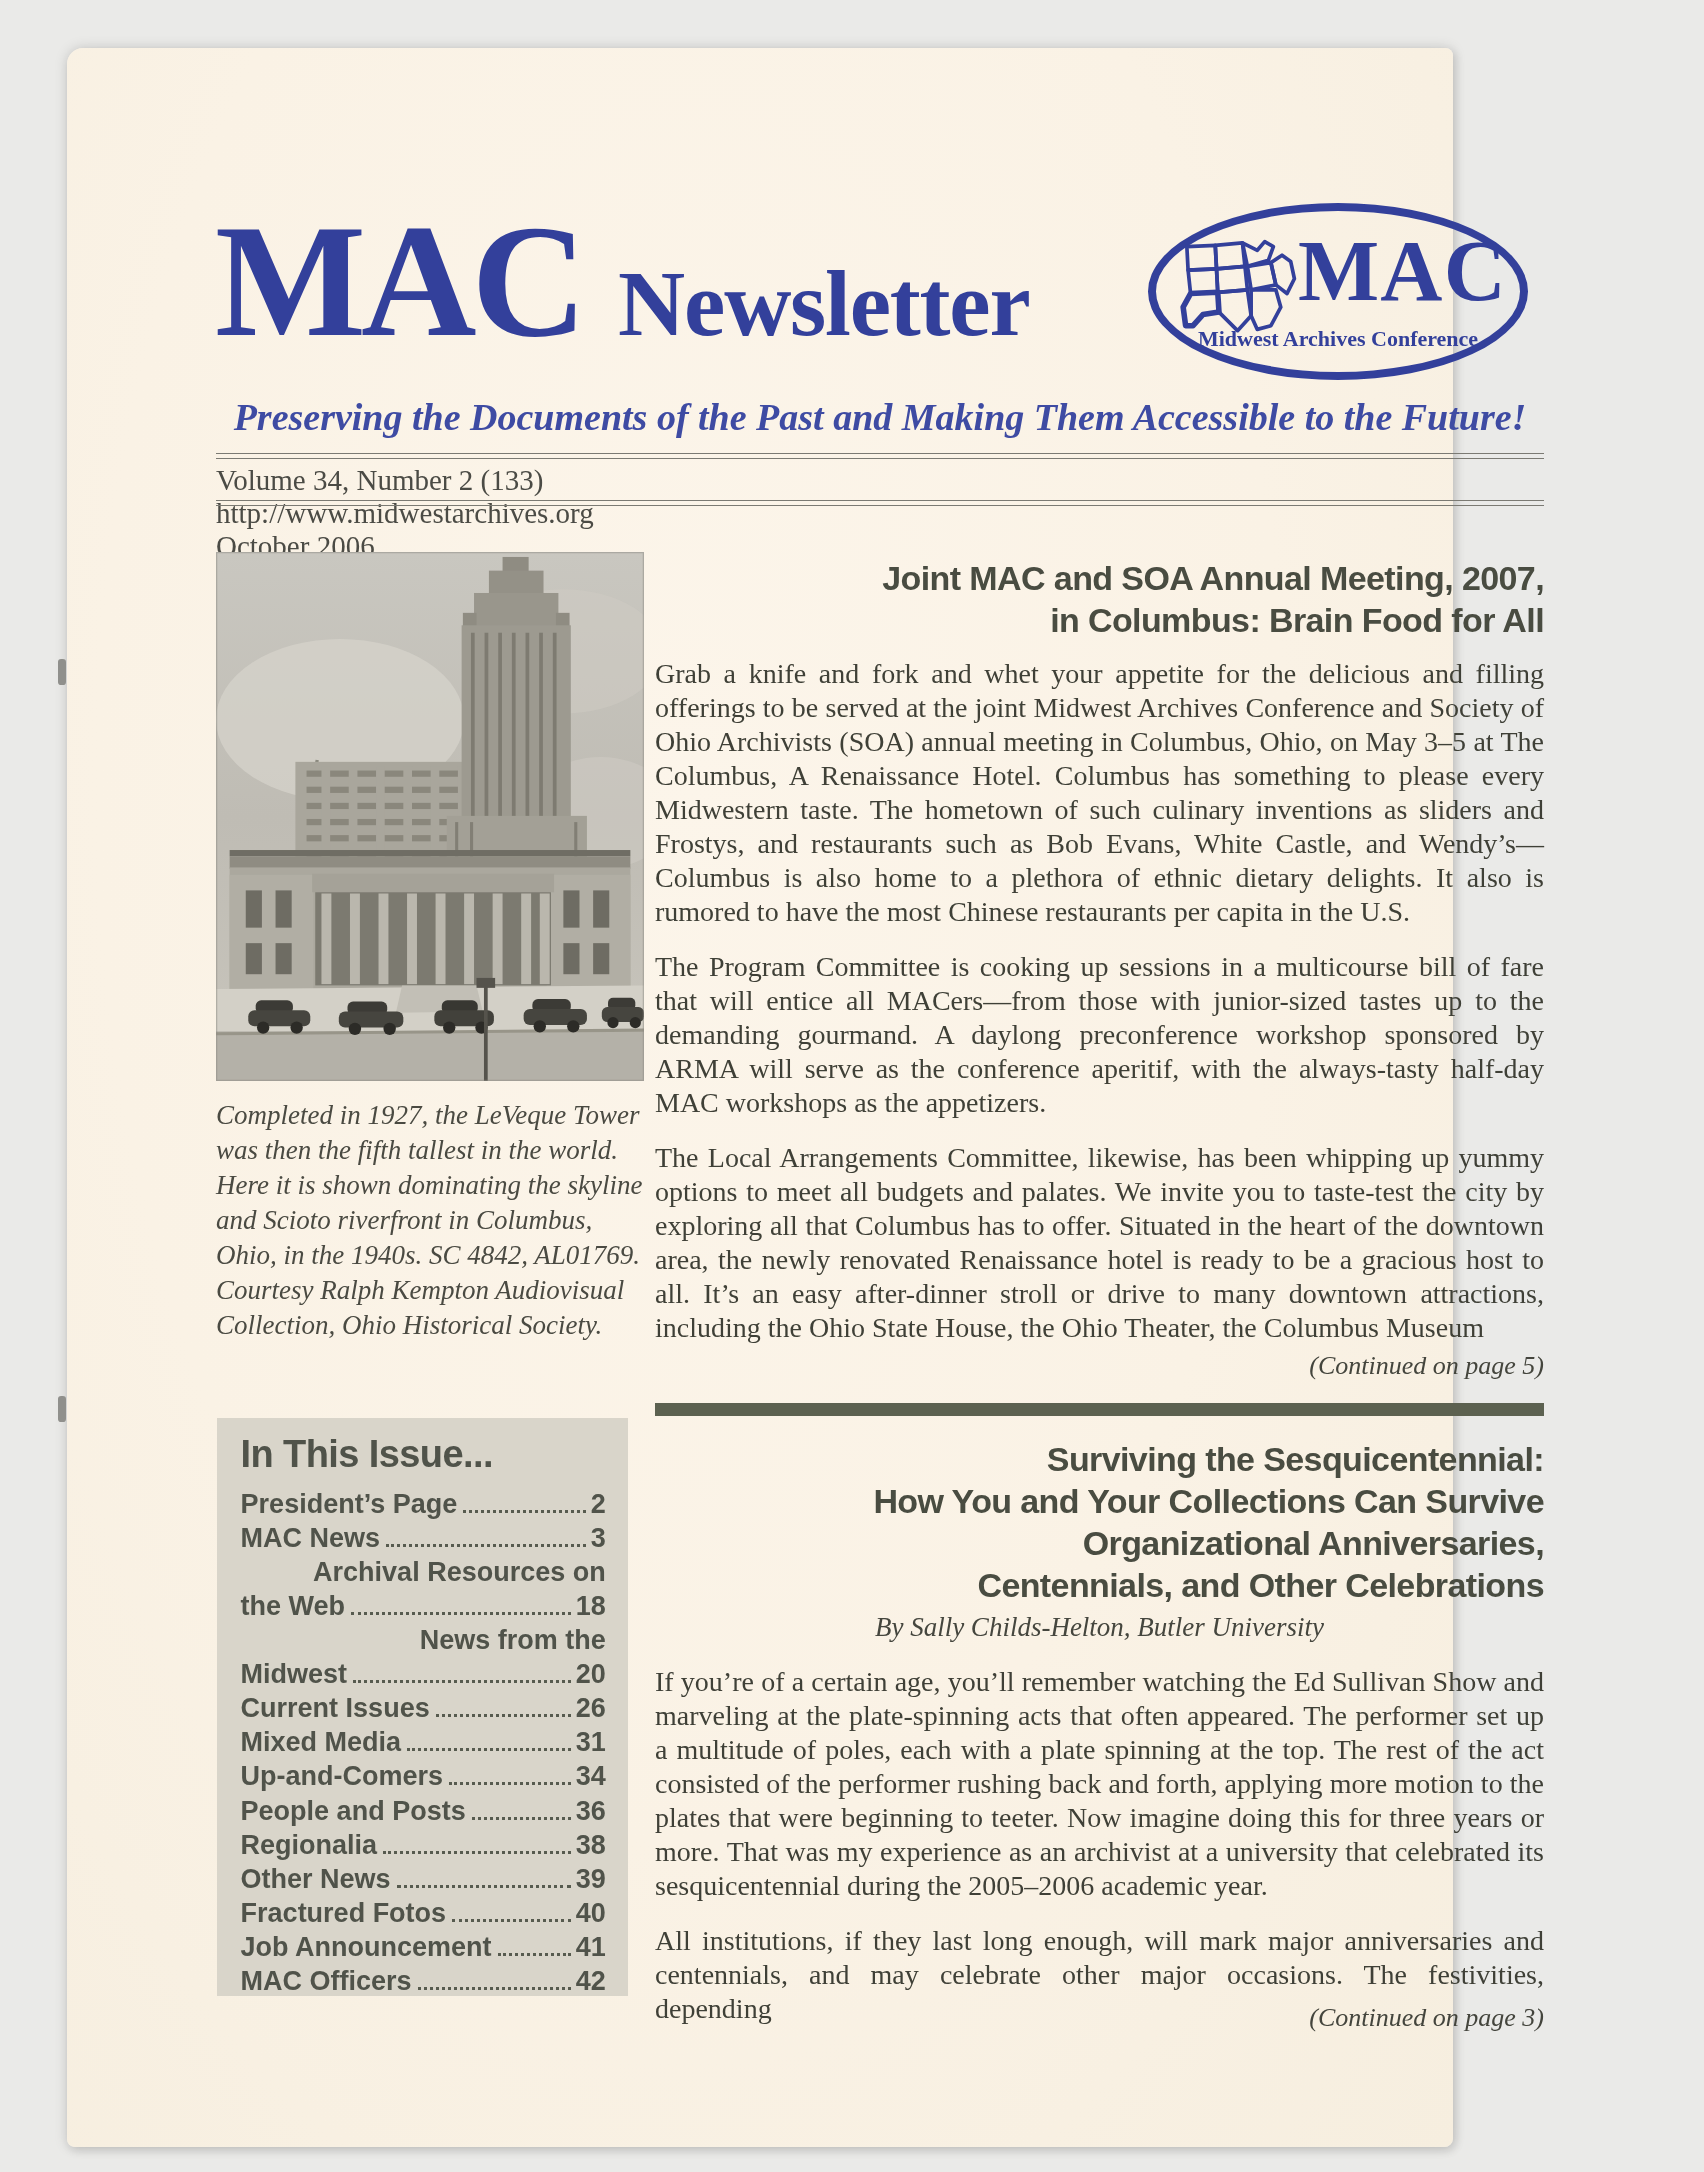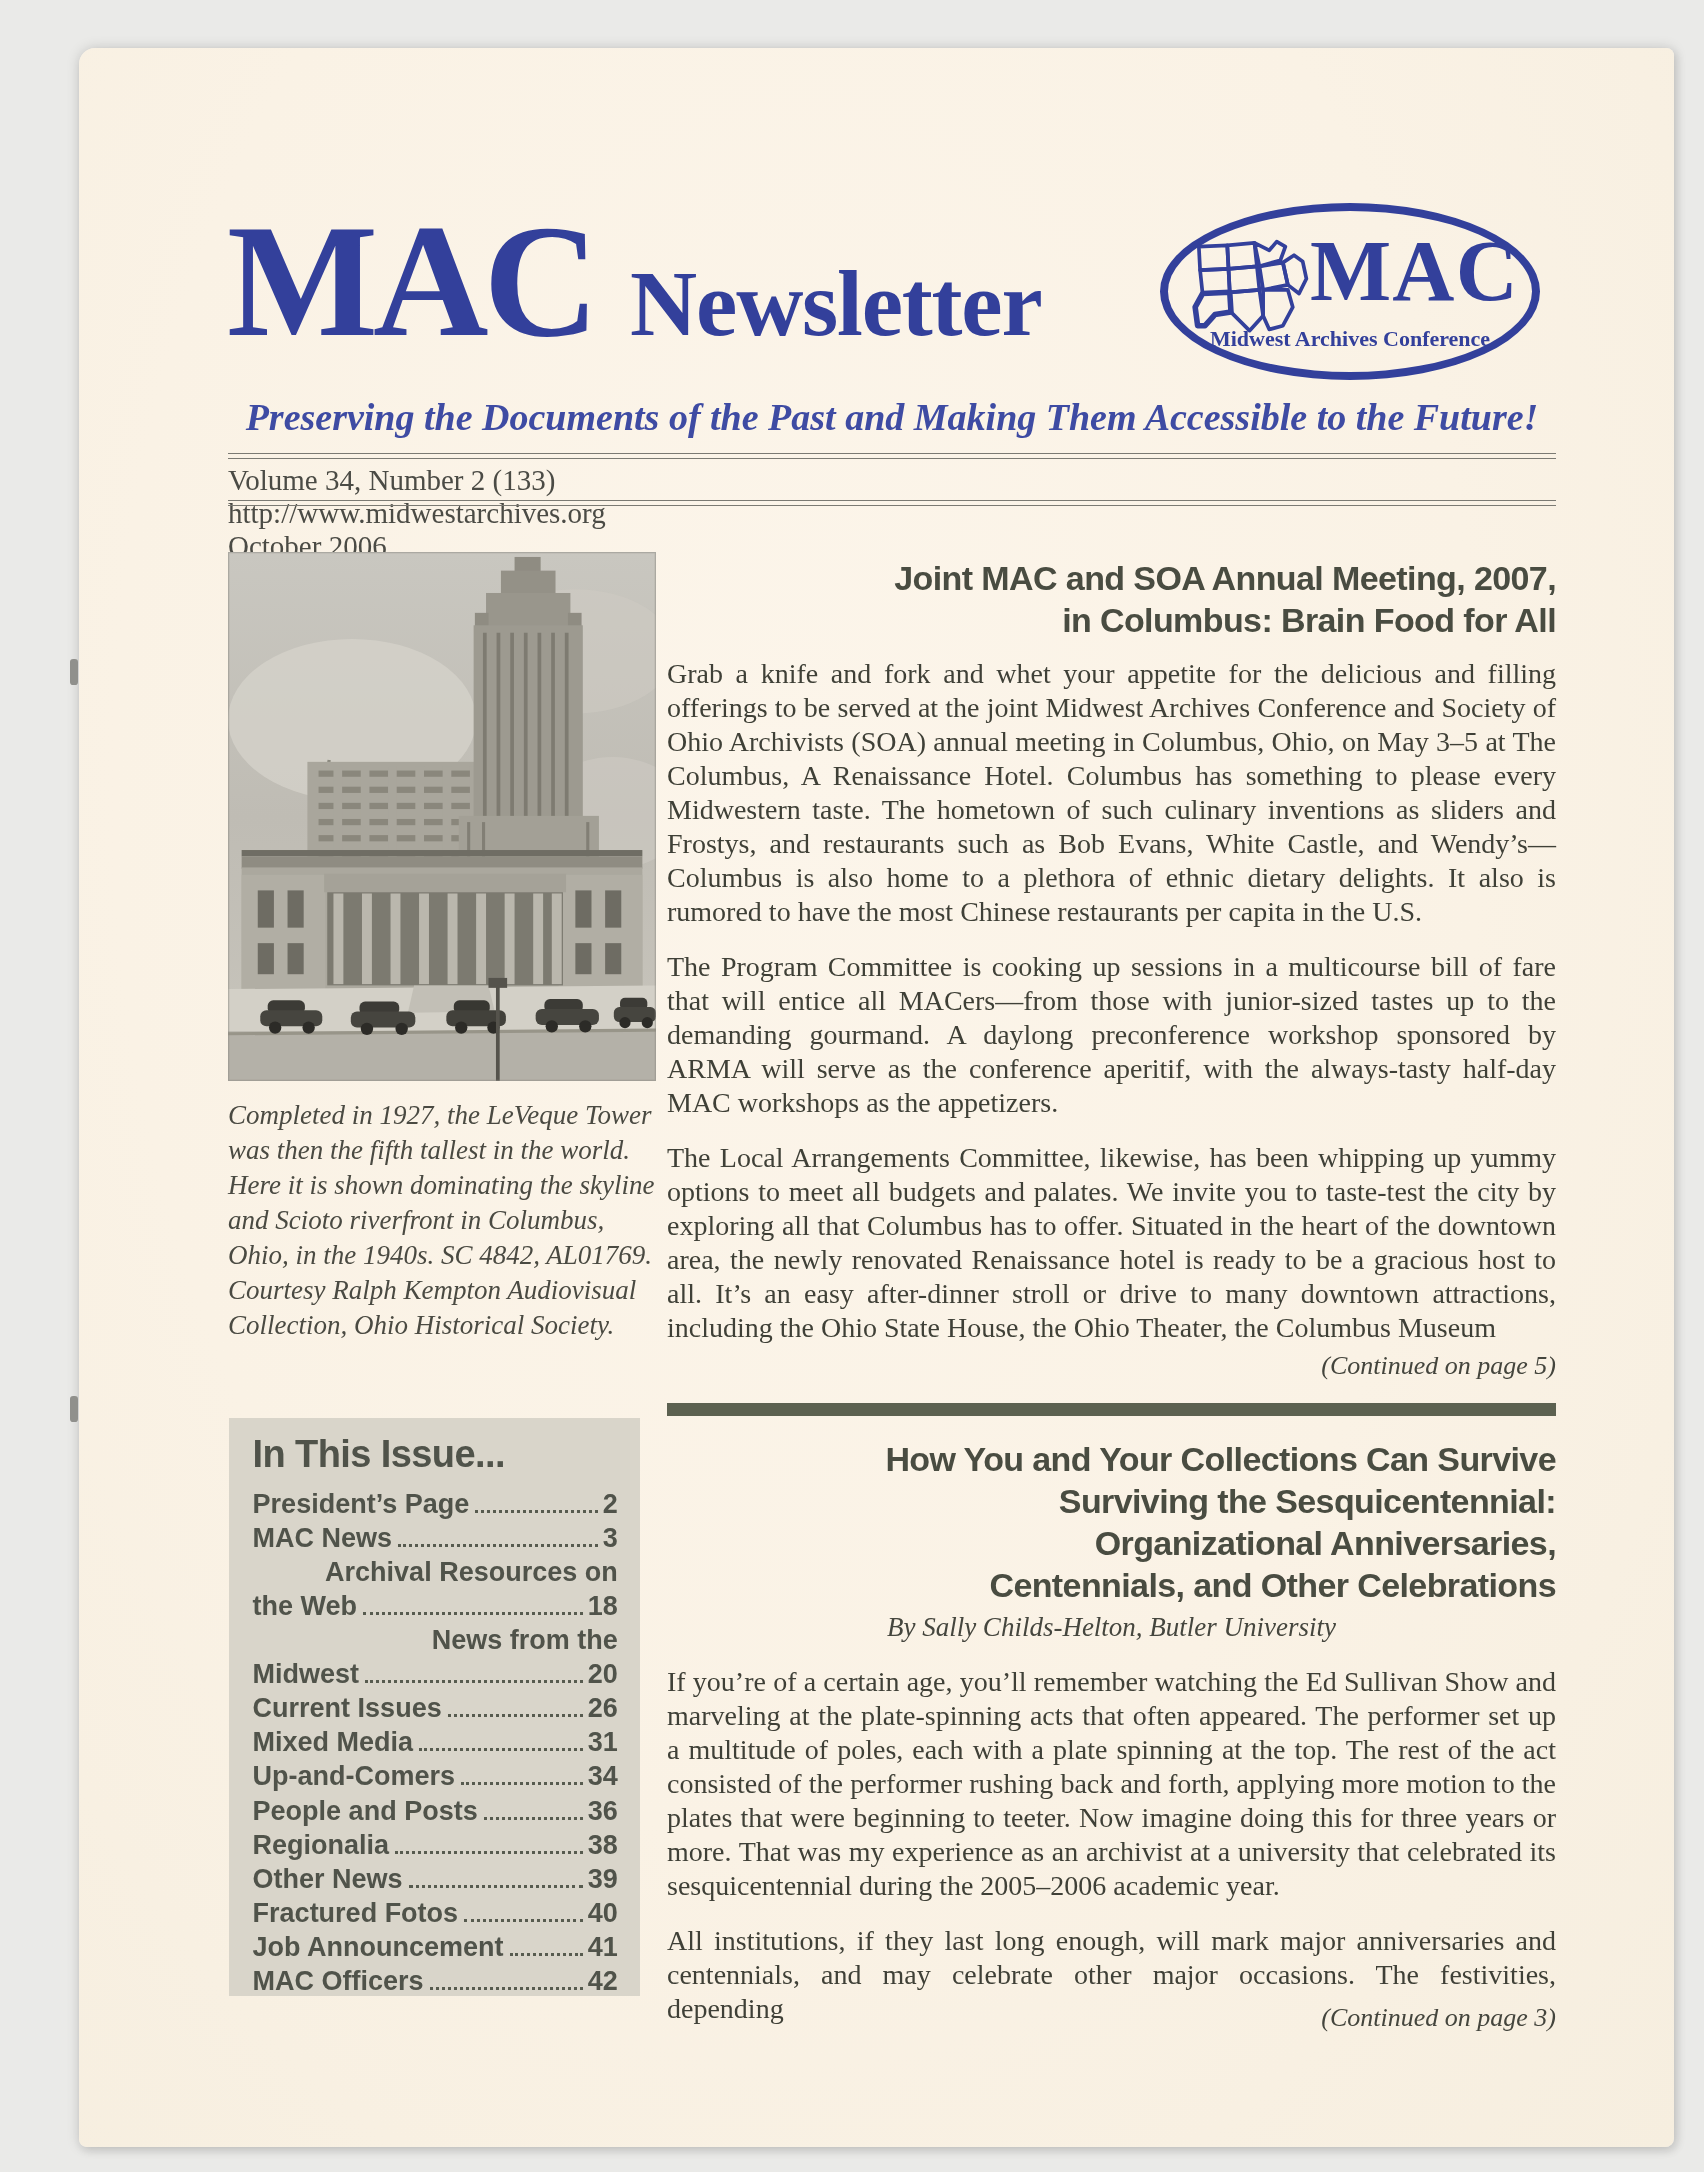--- a/index.html
+++ b/index.html
@@ -4,25 +4,24 @@
 <style>
   html,body{margin:0;padding:0;}
   body{
     width:1705px;height:2172px;
     background:#eaeae8;
     position:relative;
     overflow:hidden;
     font-family:"Liberation Serif","DejaVu Serif",serif;
   }
   .page{
-    position:absolute;left:67px;top:48px;width:1595px;height:2099px;
+    position:absolute;left:67px;top:48px;width:1386px;height:2099px;
     background:radial-gradient(ellipse at 45% 35%, #fcf5ea 0%, #faf2e5 55%, #f6eedf 100%);
     border-radius:16px 7.4px 8.7px 7.4px;
     box-shadow:0 0 13.7px rgba(0,0,0,0.14), 2.5px 3.7px 8.7px rgba(0,0,0,0.10);
-    margin-left:12px;
   }
   .staple{position:absolute;left:-9.3px;width:8px;height:26px;background:#90908c;border-radius:3.1px;}
   .staple.s1{top:611px;} .staple.s2{top:1348px;}
 
   
   .masthead-row{
     position:absolute;left:148px;top:153px;
     display:flex;align-items:baseline;
     color:#33409b;white-space:nowrap;
   }
@@ -355,22 +354,22 @@
   <div class="right-col body-text a1-body">
     <p>Grab a knife and fork and whet your appetite for the delicious and filling offerings to be served at the joint Midwest Archives Conference and Society of Ohio Archivists (SOA) annual meeting in Columbus, Ohio, on May 3–5 at The Columbus, A Renaissance Hotel. Columbus has something to please every Midwestern taste. The hometown of such culinary inventions as sliders and Frostys, and restaurants such as Bob Evans, White Castle, and Wendy’s—Columbus is also home to a plethora of ethnic dietary delights. It also is rumored to have the most Chinese restaurants per capita in the U.S.</p>
     <p>The Program Committee is cooking up sessions in a multicourse bill of fare that will entice all MACers—from those with junior-sized tastes up to the demanding gourmand. A daylong preconference workshop sponsored by ARMA will serve as the conference aperitif, with the always-tasty half-day MAC workshops as the appetizers.</p>
     <p>The Local Arrangements Committee, likewise, has been whipping up yummy options to meet all budgets and palates. We invite you to taste-test the city by exploring all that Columbus has to offer. Situated in the heart of the downtown area, the newly renovated Renaissance hotel is ready to be a gracious host to all. It’s an easy after-dinner stroll or drive to many downtown attractions, including the Ohio State House, the Ohio Theater, the Columbus Museum</p>
   </div>
   <div class="continued cont-1">(Continued on page 5)</div>
 
   <div class="divider-bar"></div>
 
   <div class="right-col art-title a2-title">
+    <div>Surviving the Sesquicentennial:</div>
     <div>How You and Your Collections Can Survive</div>
-    <div>Surviving the Sesquicentennial:</div>
     <div>Organizational Anniversaries,</div>
     <div>Centennials, and Other Celebrations</div>
   </div>
   <div class="byline">By Sally Childs-Helton, Butler University</div>
 
   <div class="right-col body-text a2-body">
     <p>If you’re of a certain age, you’ll remember watching the Ed Sullivan Show and marveling at the plate-spinning acts that often appeared. The performer set up a multitude of poles, each with a plate spinning at the top. The rest of the act consisted of the performer rushing back and forth, applying more motion to the plates that were beginning to teeter. Now imagine doing this for three years or more. That was my experience as an archivist at a university that celebrated its sesquicentennial during the 2005–2006 academic year.</p>
     <p>All institutions, if they last long enough, will mark major anniversaries and centennials, and may celebrate other major occasions. The festivities, depending</p>
   </div>
   <div class="continued cont-2">(Continued on page 3)</div>

